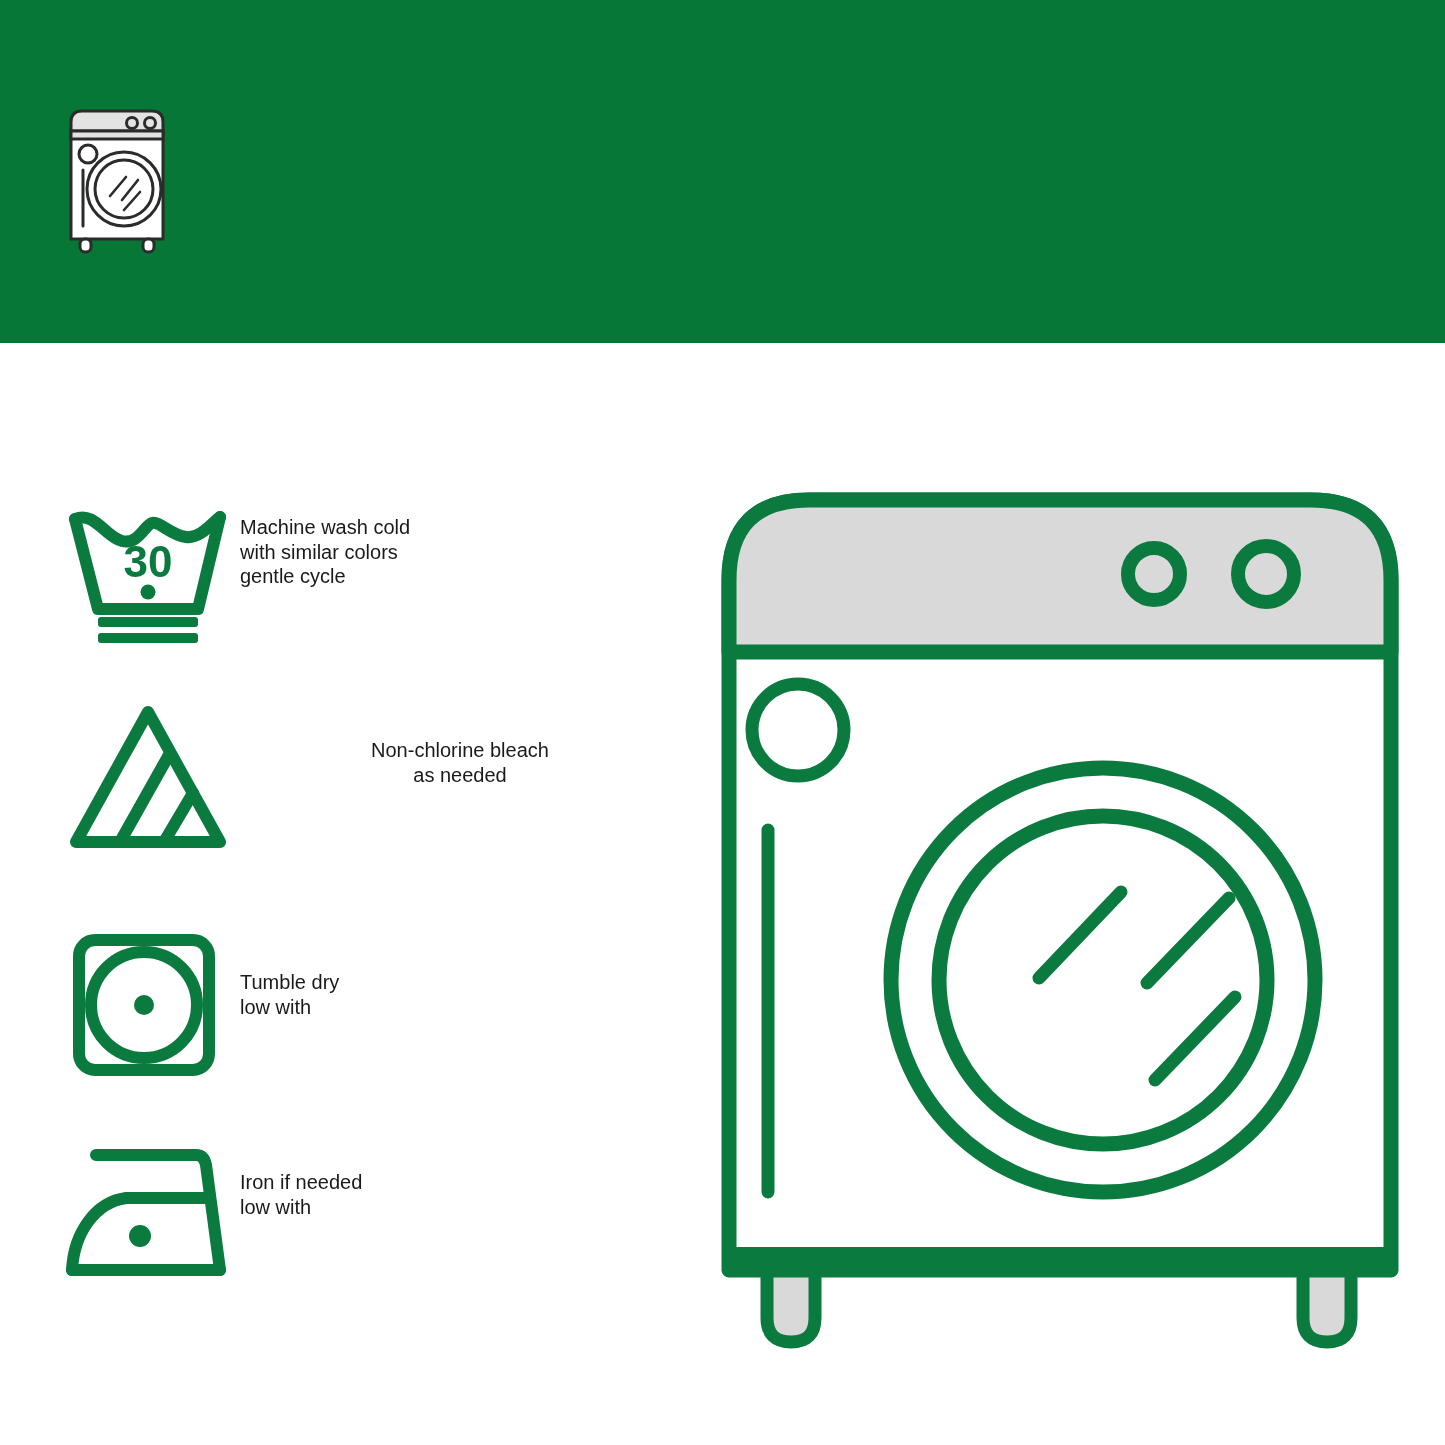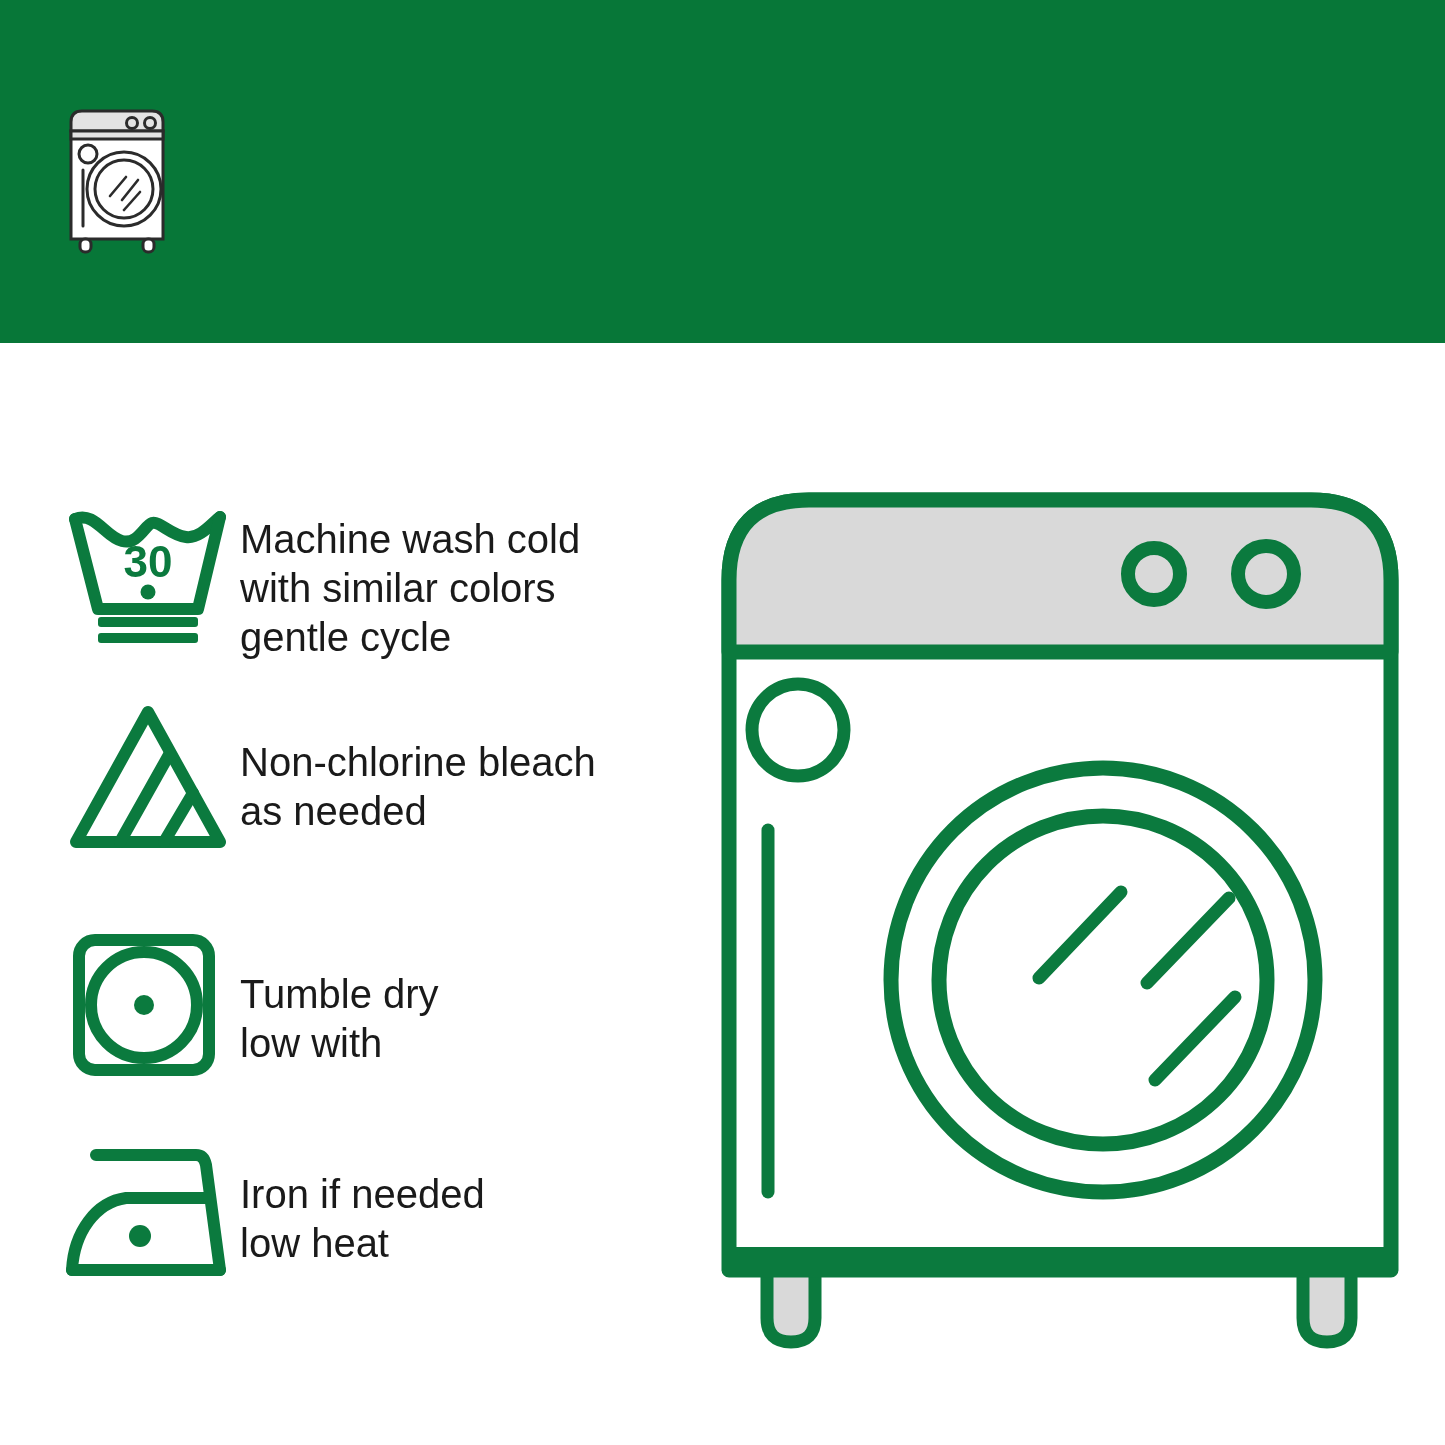--- a/index.html
+++ b/index.html
@@ -85,33 +85,33 @@
     flex: 0 0 180px;
     display: flex;
     align-items: flex-start;
     justify-content: flex-start;
     text-align: right;
   }
   .care-text {
     flex: 1 1 auto;
     padding-top: 16px;
     font-family: "Liberation Sans", sans-serif;
-    font-size: 40px;
+    font-size: 20px;
     font-weight: 400;
     color: #1a1a1a;
     line-height: 1.23;
     white-space: pre-line;
   }
   #care-row-0 { top: 497px; }
   #care-row-1 { top: 700px; }
   #care-row-2 { top: 928px; }
   #care-row-3 { top: 1140px; }
 
   #care-row-0 .care-text { padding-top: 18px; }
-  #care-row-1 .care-text { padding-top: 38px; }
+  #care-row-1 .care-text { padding-top: 38px; text-align: center; }
   #care-row-2 .care-text { padding-top: 42px; }
   #care-row-3 .care-text { padding-top: 30px; }
 
   
   #washer-illustration {
     position: absolute;
     left: 715px;
     top: 480px;
     width: 690px;
     height: 890px;
@@ -211,21 +211,21 @@
 
           <path d="M36 15 L136 15 Q144 15 146 25 L160 130"></path>
 
           <path d="M12 130 C 14 92, 36 62, 66 58 L146 58"></path>
           <line x1="12" y1="130" x2="160" y2="130"></line>
         </g>
         <circle cx="80" cy="96" r="11" fill="#0b7a3e"></circle>
       </svg>
     </div>
     <div class="care-text">Iron if needed
-low heat</div>
+low with</div>
   </div>
 
   <div id="washer-illustration">
     <svg viewBox="0 0 690 890" width="690" height="890" xmlns="http://www.w3.org/2000/svg">
 
       <g>
         <path d="M52 770 L52 838 Q52 862 76 862 Q100 862 100 838 L100 770 Z" fill="#d9d9d9" stroke="#0b7a3e" stroke-width="13" stroke-linejoin="round"></path>
       </g>
       <g>
         <path d="M588 770 L588 838 Q588 862 612 862 Q636 862 636 838 L636 770 Z" fill="#d9d9d9" stroke="#0b7a3e" stroke-width="13" stroke-linejoin="round"></path>

